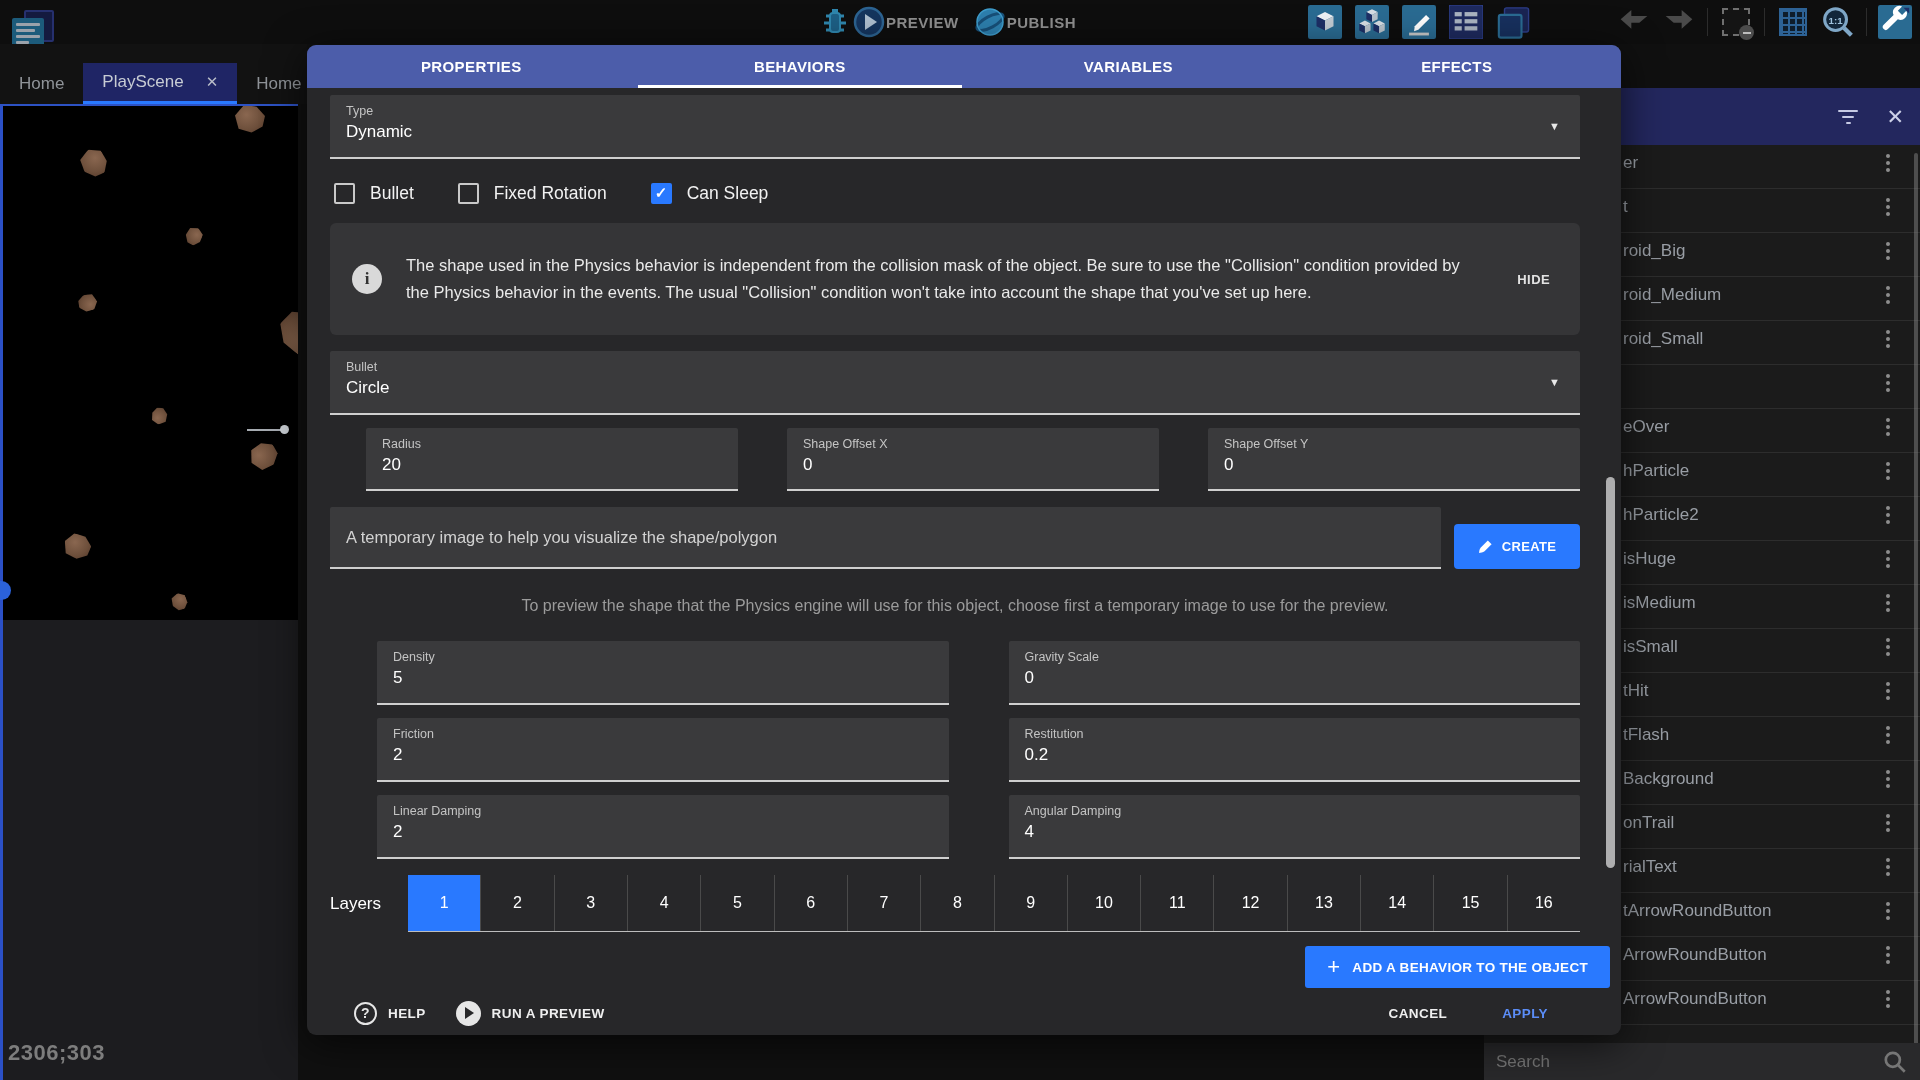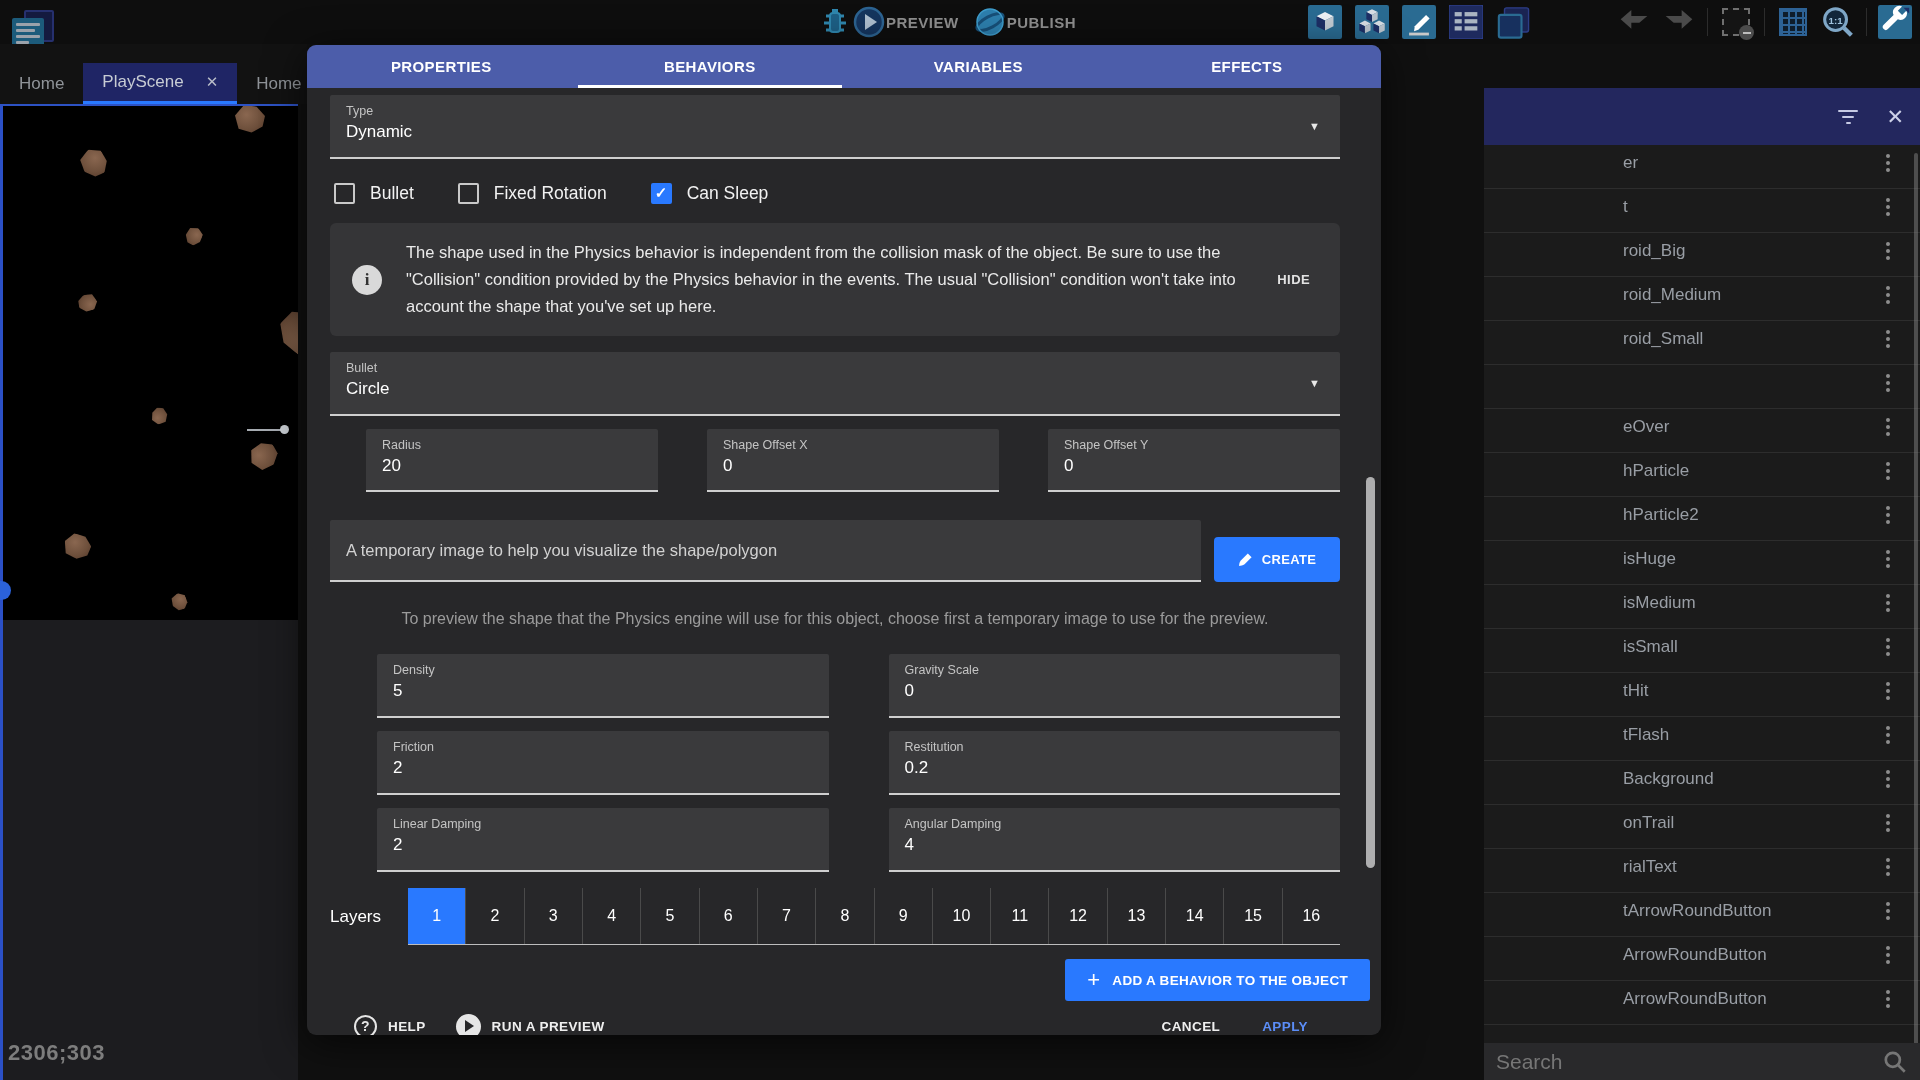--- a/index.html
+++ b/index.html
@@ -53,25 +53,25 @@
   .filter-icon i { display:block; height:2px; background:#c6cae4; border-radius:1px; }
   .filter-icon i:nth-child(1){ width:20px; } .filter-icon i:nth-child(2){ width:12px; } .filter-icon i:nth-child(3){ width:5px; }
   .panel-close { color:#cdd1e8; font-size:21px; line-height:1; }
   .panel-list { position:absolute; top:57px; left:0; right:0; bottom:37px; overflow:hidden; }
   .prow { height:44px; display:flex; align-items:center; border-bottom:1px solid #2d2d2d; padding:0 26px 8px 139px; }
   .prow .plabel { font-size:17px; color:#999ea5; flex:1; white-space:nowrap; overflow:hidden; }
   .dots { display:flex; flex-direction:column; gap:3px; padding:4px; }
   .dots i { width:4px; height:4px; border-radius:50%; background:#8d8d8d; }
   .panel-scrollbar { position:absolute; right:2px; top:65px; width:4px; height:905px; background:#8f8f8f; opacity:.45; border-radius:2px; }
   .searchbar { position:absolute; left:0; bottom:0; width:436px; height:37px; background:#29292b; display:flex; align-items:center; padding:0 12px; }
-  .searchbar input { flex:1; background:transparent; border:none; outline:none; color:#bdbdbd; font-size:21px; font-family:inherit; }
+  .searchbar input { flex:1; background:transparent; border:none; outline:none; color:#bdbdbd; font-size:17px; font-family:inherit; }
   .searchbar input::placeholder { color:#767676; }
 
   
-  .dialog { position:absolute; left:307px; top:45px; width:1074px; height:990px; background:#272729; border-radius:9px;
+  .dialog { position:absolute; left:307px; top:45px; width:1314px; height:990px; background:#272729; border-radius:9px;
     box-shadow:0 8px 40px rgba(0,0,0,.65); display:flex; flex-direction:column; overflow:hidden; z-index:5; }
   .dlg-tabs { height:43px; background:#4c5daa; display:flex; flex-shrink:0; }
   .dlg-tab { flex:1; display:flex; align-items:center; justify-content:center; color:#fff; font-size:15px; font-weight:700; letter-spacing:.4px; position:relative; }
   .dlg-tab.active::after { content:""; position:absolute; left:2px; right:2px; bottom:0; height:3px; background:#fff; }
   .dlg-body { flex:1; padding:7px 41px 0 23px; display:flex; flex-direction:column; }
 
   .field { background:#3a3a3c; border-bottom:2px solid #cfcfcf; border-radius:2px 2px 0 0; padding:9px 16px 8px; position:relative; }
   .field .flabel { font-size:12.5px; color:#c4c4c4; margin-bottom:4px; }
   .field .fvalue { font-size:17px; color:#fff; }
   .field .drop-arrow { position:absolute; right:20px; top:50%; transform:translateY(-50%); color:#e8e8e8; font-size:11px; }
@@ -86,21 +86,21 @@
   .info-box { background:#353537; border-radius:6px; padding:16px 22px; display:flex; align-items:center; gap:24px; min-height:112px; }
   .info-i { width:30px; height:30px; border-radius:50%; background:#d9d9d9; color:#333; font-weight:700; font-size:17px;
     display:flex; align-items:center; justify-content:center; flex-shrink:0; font-family:"Liberation Serif",serif; }
   .info-text { font-size:16.5px; color:#eaeaea; line-height:1.64; max-width:1075px; }
   .hide-btn { margin-left:auto; font-size:13px; font-weight:600; color:#e2e2e2; letter-spacing:.4px; padding:8px; }
 
   .shape-field { margin-top:16px; }
   .row3 { display:grid; grid-template-columns:1fr 1fr 1fr; gap:13px; margin-top:13px; }
   .row3 .field { height:63px;margin-left:36px; }
 
-  .temp-row { display:flex; margin-top:28px; align-items:flex-end; gap:13px; }
+  .temp-row { display:flex; margin-top:16px; align-items:flex-end; gap:13px; }
   .temp-field { flex:1; height:62px; display:flex; align-items:center; padding:0 16px; }
   .temp-field .fvalue { color:#d2d2d2; font-size:16.5px; }
   .create-btn { width:126px; height:45px; background:#2979ff; border-radius:4px; color:#fff; font-size:13px; font-weight:700;
     display:flex; align-items:center; justify-content:center; gap:9px; letter-spacing:.3px; }
 
   .hint { margin-top:28px; text-align:center; font-size:16px; color:#9b9b9b; }
 
   .num-grid { display:grid; grid-template-columns:1fr 1fr; gap:13px; margin-top:26px; }
   .num-grid .field { height:64px;margin-left:47px; }
 
@@ -117,21 +117,21 @@
   .add-btn .plus { font-size:22px; font-weight:400; line-height:1; }
 
   .dlg-footer { margin-top:auto; height:56px; display:flex; align-items:center; padding:0 26px 6px 24px; gap:30px; }
   .foot-item { display:flex; align-items:center; gap:11px; font-size:13.5px; font-weight:700; color:#efefef; letter-spacing:.4px; }
   .help-circle { width:23px; height:23px; border-radius:50%; border:2px solid #e6e6e6; color:#e6e6e6; font-size:14px; font-weight:700;
     display:flex; align-items:center; justify-content:center; }
   .play-circle { width:25px; height:25px; border-radius:50%; background:#e6e6e6; display:flex; align-items:center; justify-content:center; }
   .play-circle b { width:0; height:0; border-left:9px solid #272729; border-top:6px solid transparent; border-bottom:6px solid transparent; margin-left:2px; }
   .spacer { flex:1; }
   .cancel-btn { font-size:13.5px; font-weight:700; color:#efefef; letter-spacing:.4px; padding:8px 6px; }
-  .apply-btn { font-size:13.5px; font-weight:700; color:#5b8df7; letter-spacing:.4px; padding:8px 6px; margin-left:0; }
+  .apply-btn { font-size:13.5px; font-weight:700; color:#5b8df7; letter-spacing:.4px; padding:8px 6px; margin-left:13px; }
 
   .dlg-scrollbar { position:absolute; right:6px; top:432px; width:9px; height:391px; background:#c2c2c2; border-radius:5px; opacity:.88; }
 </style>
 </head>
 <body>
 
 <div class="toolbar">
   <div class="tb-center">
     <div class="tbi">
       <svg width="30" height="30" viewBox="0 0 30 30">

